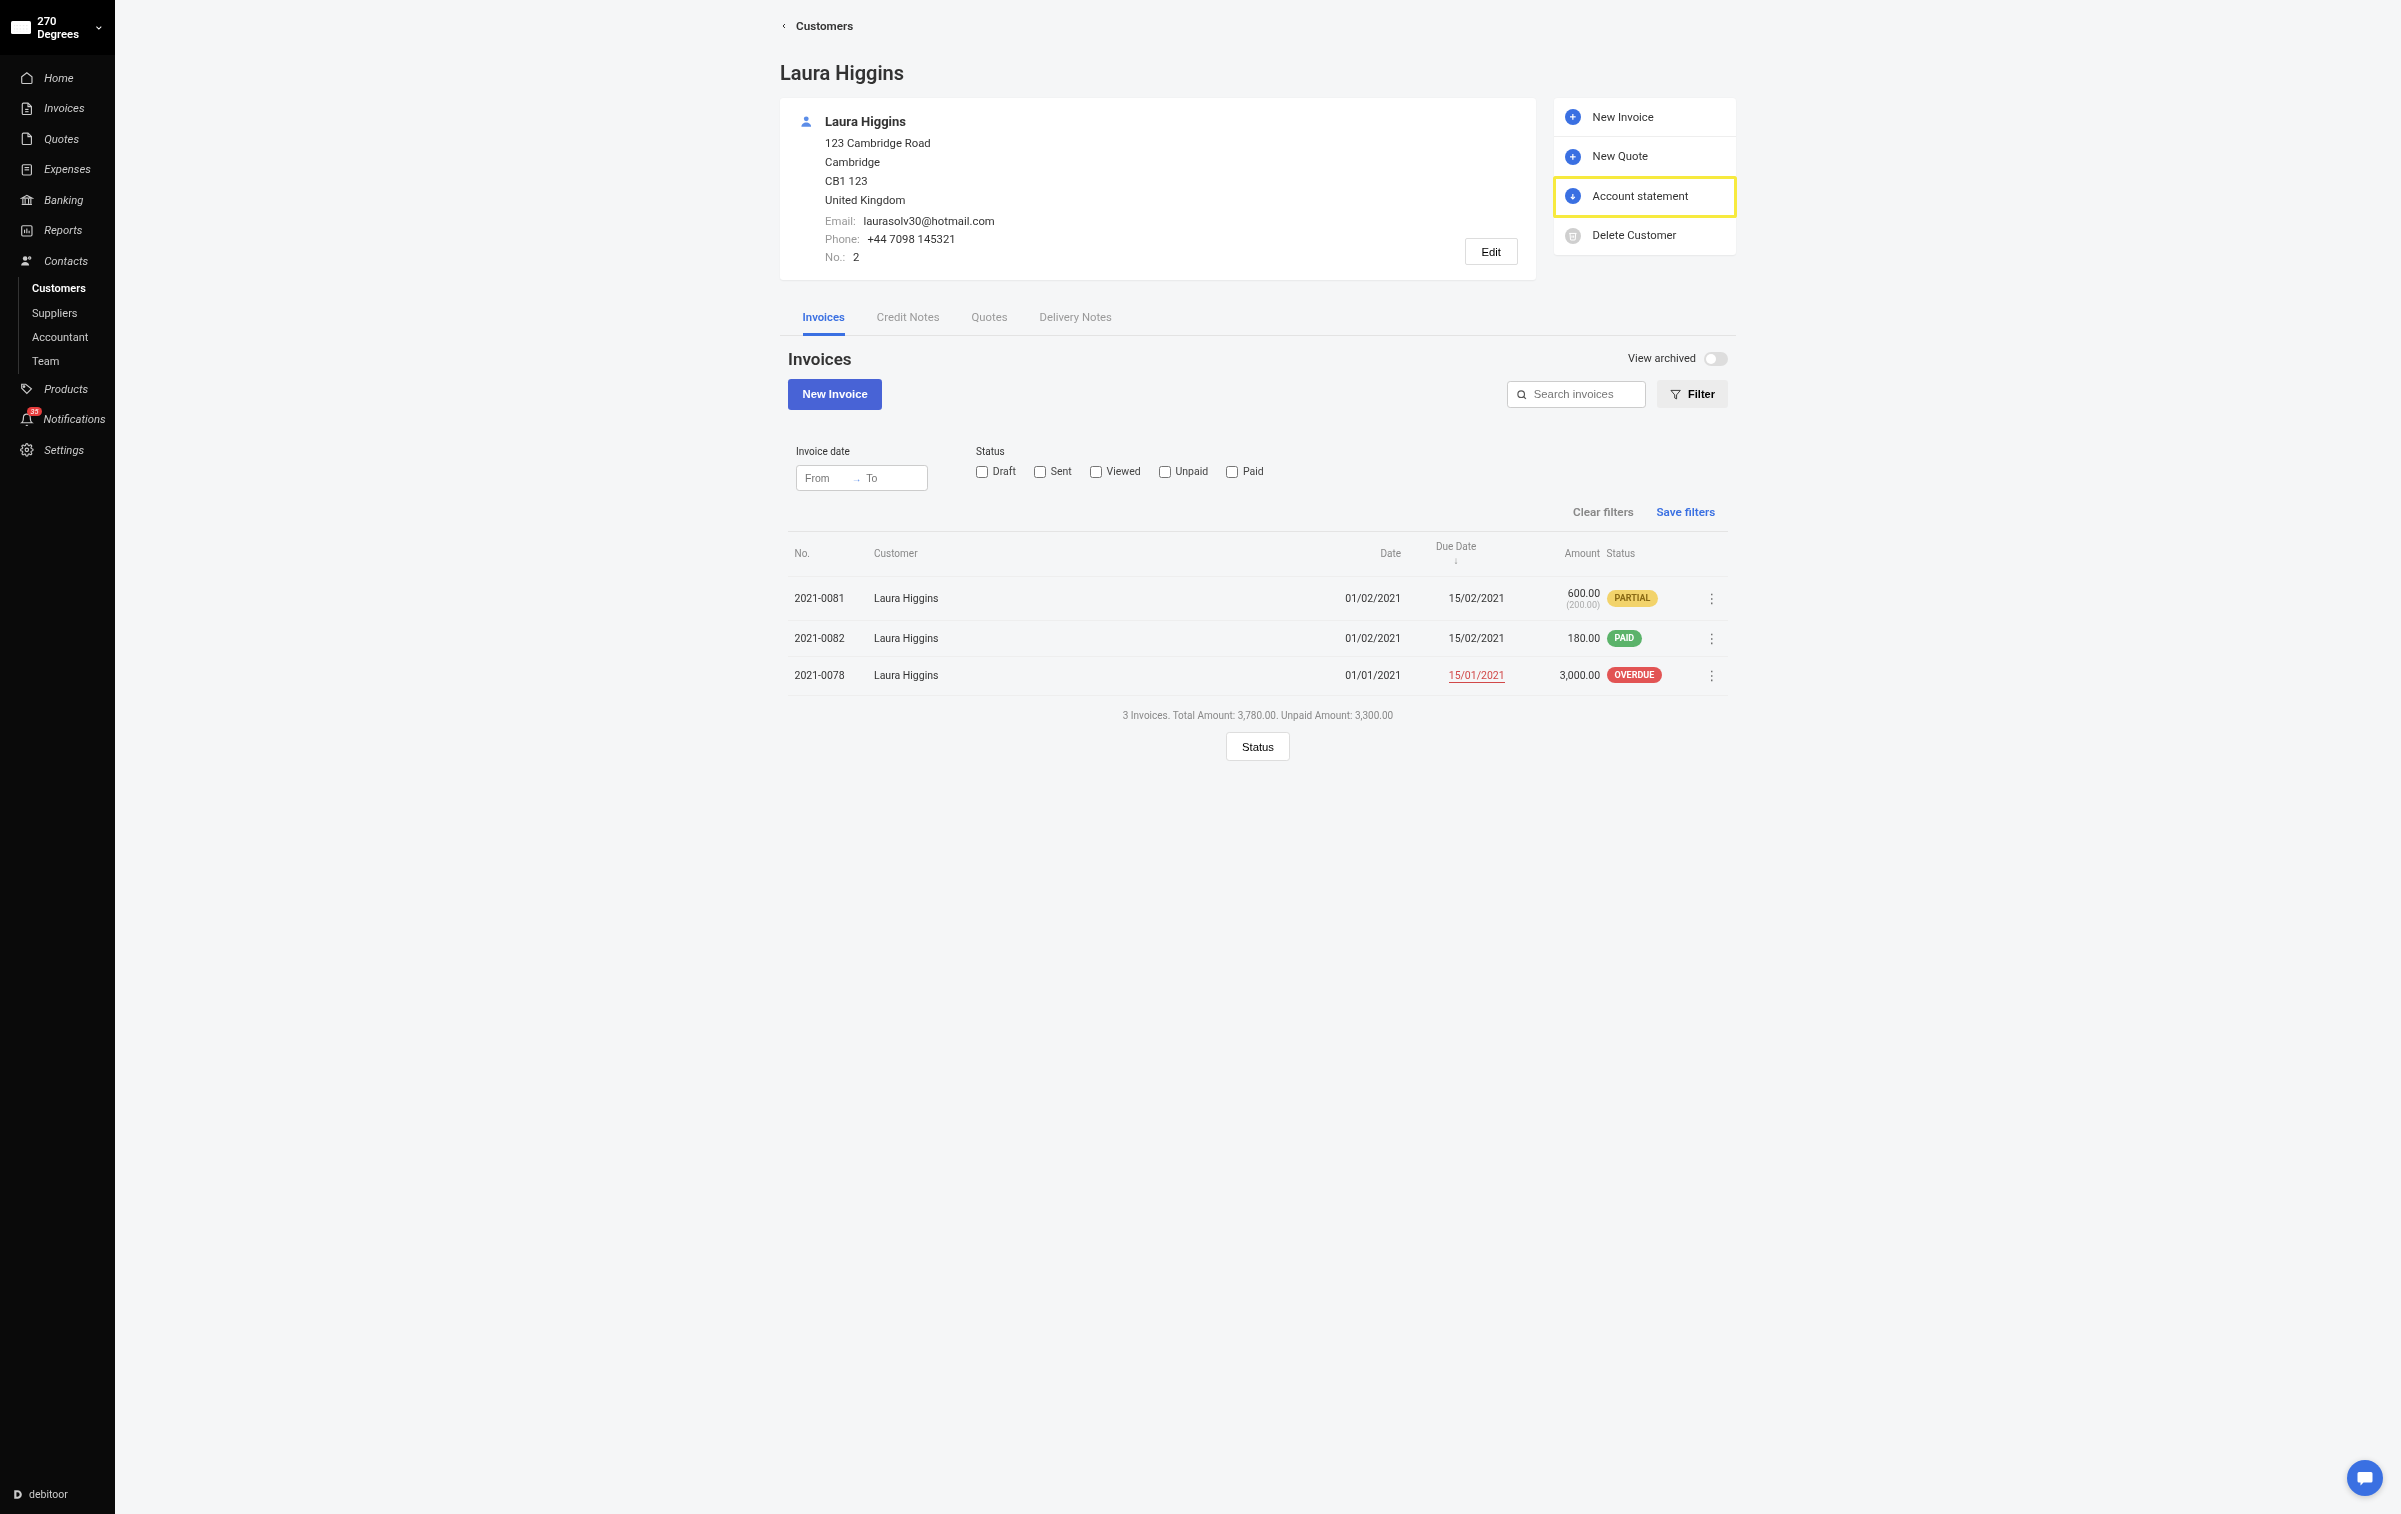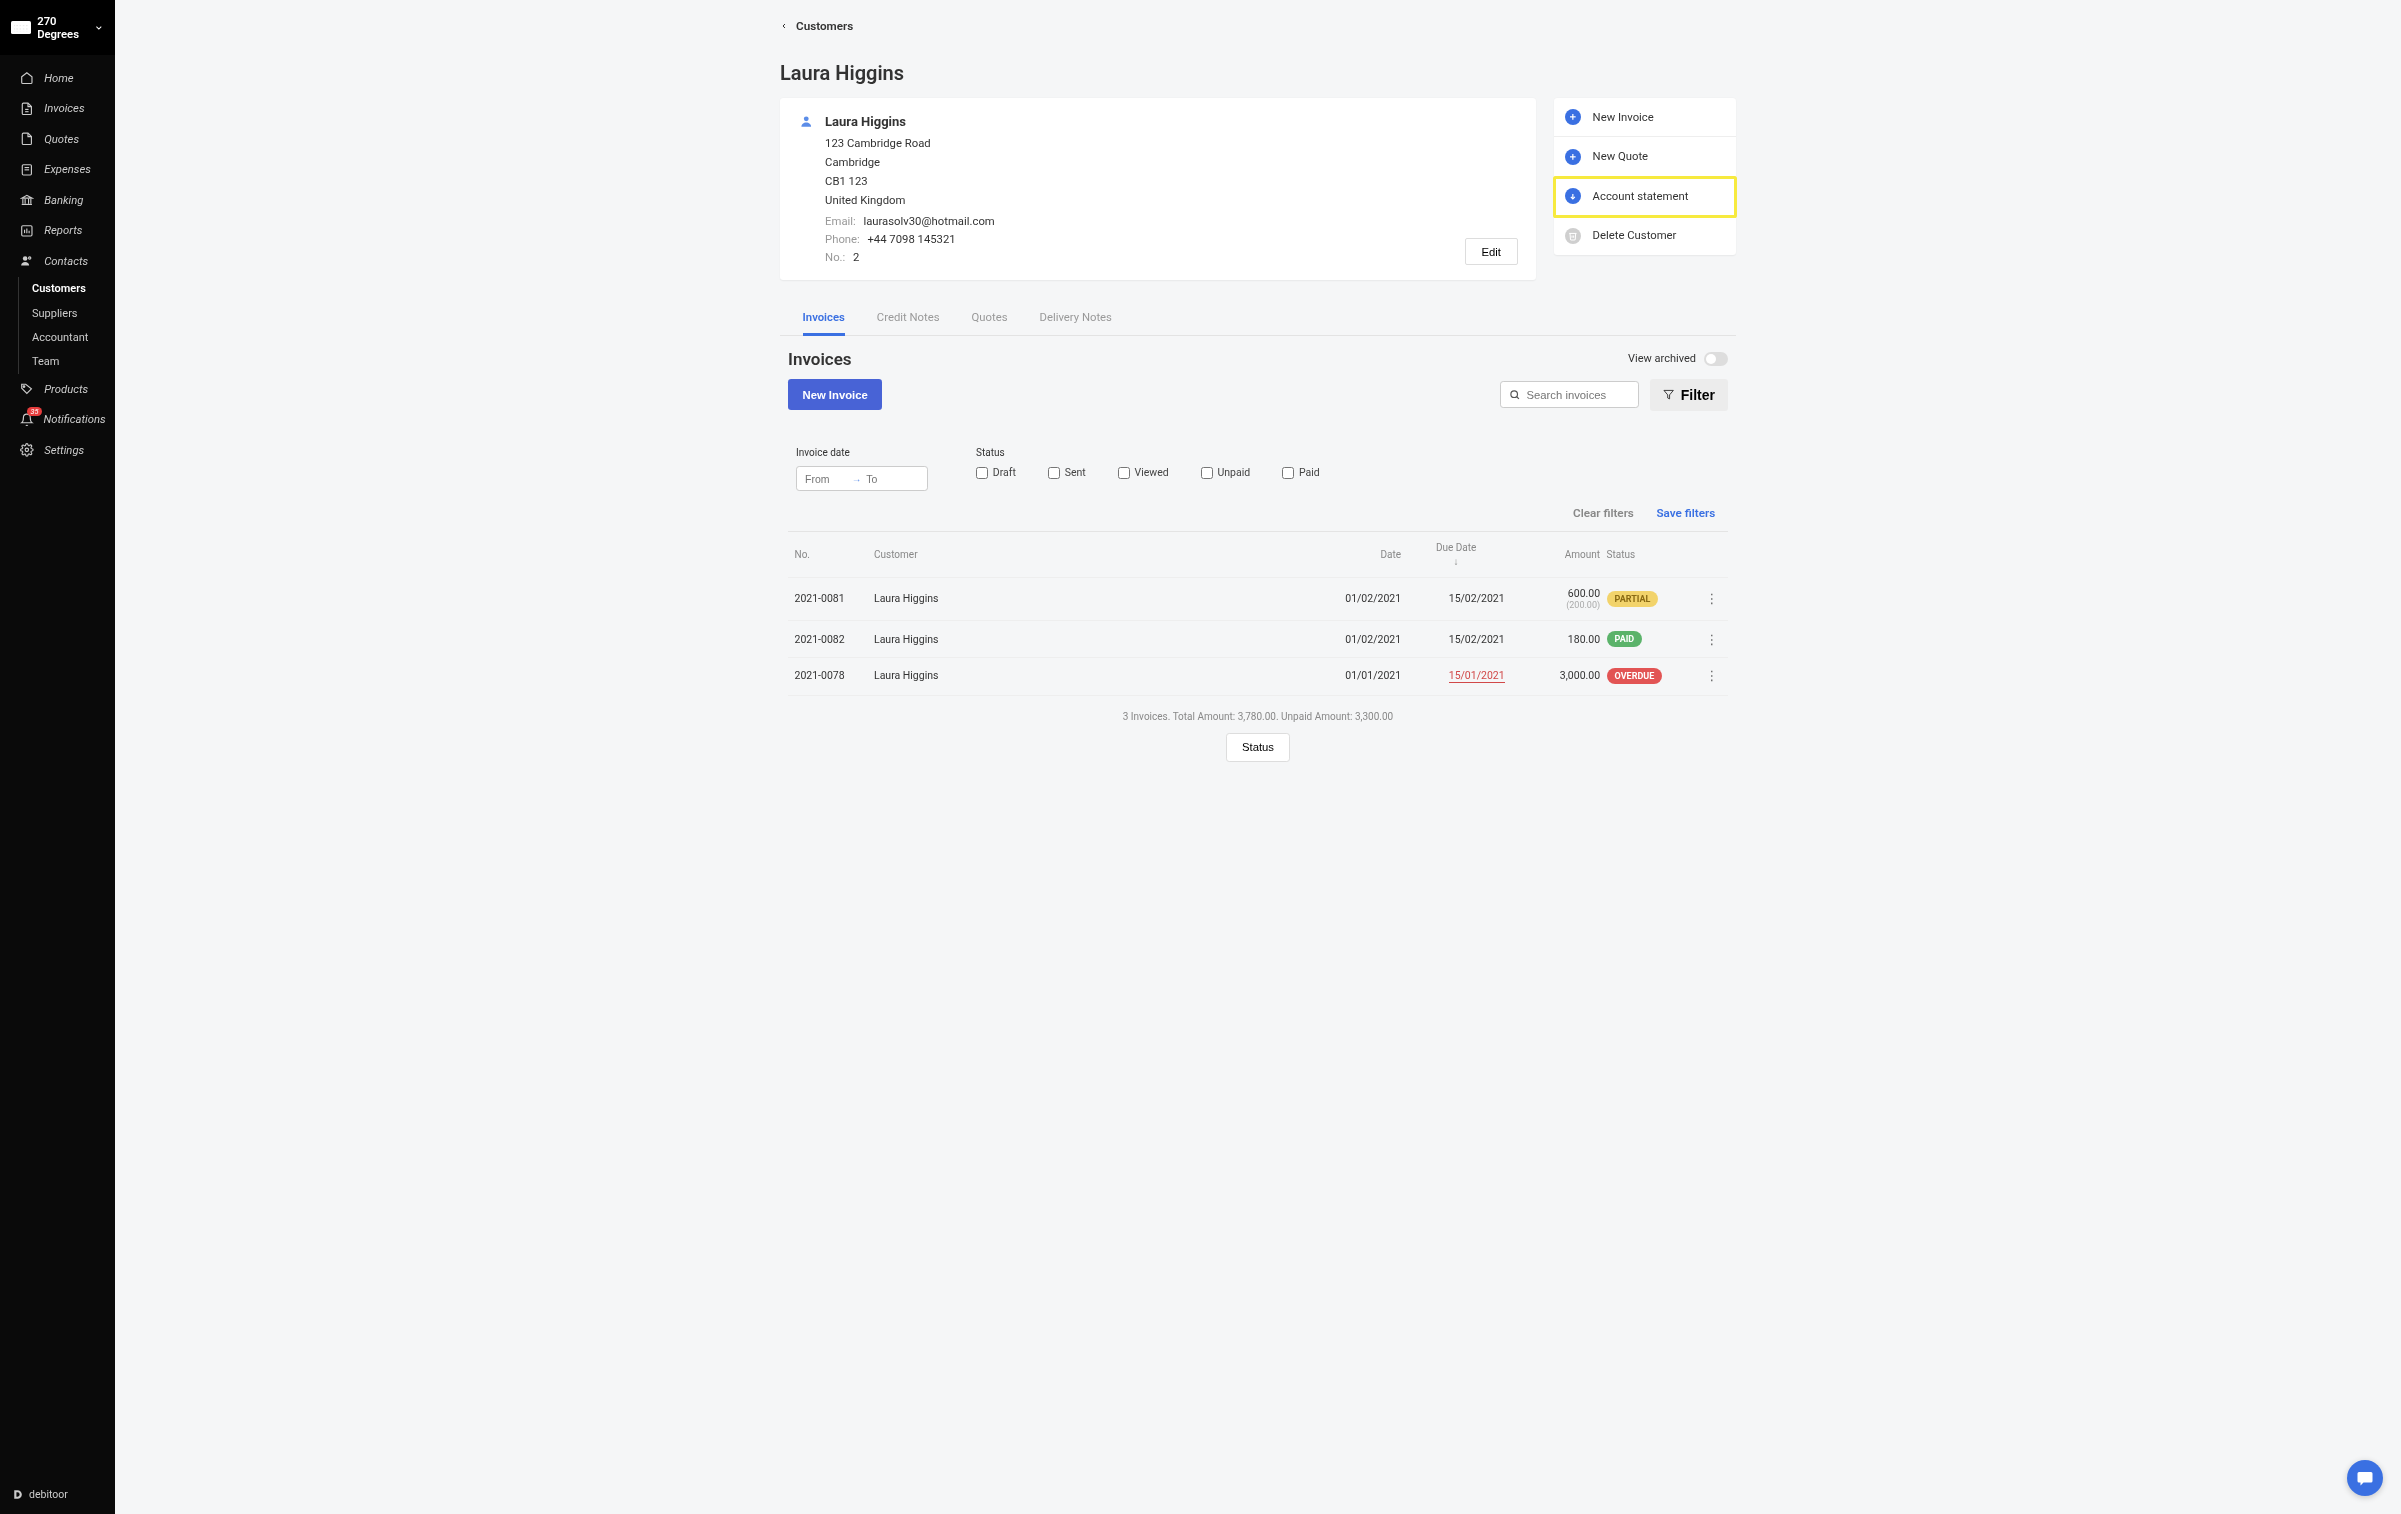--- a/index.html
+++ b/index.html
@@ -63,30 +63,30 @@
 .section-title { font-size: 17px; font-weight: 600; }
 .view-arch { display: flex; align-items: center; gap: 8px; font-size: 11px; }
 .toggle { width: 24px; height: 13.7px; background: #ddd; border-radius: 8px; position: relative; cursor: pointer; }
 .toggle::after { content: ""; position: absolute; left: 1.6px; top: 1.6px; width: 10.5px; height: 10.5px; background: #fff; border-radius: 50%; }
 
 .row-controls { display: flex; align-items: center; gap: 11.3px; padding: 3.2px 8px 14.5px; }
 .btn-primary { background: #4863d6; color: #fff; border: none; padding: 9.7px 14.5px; border-radius: 3.2px; font-weight: 600; font-size: 11.3px; cursor: pointer; }
 .spacer { flex: 1; }
 .search-box { display: flex; align-items: center; gap: 6.5px; border: 0.8px solid #ccc; border-radius: 3.2px; padding: 6.5px 8px; width: 139px; background: #fff; }
 .search-box input { border: none; outline: none; width: 100%; font-size: 11.3px; background: transparent; }
-.filter-btn { display: flex; align-items: center; gap: 6.5px; background: #ececec; border: none; padding: 8px 13px; border-radius: 3.2px; font-size: 14px; font-weight: 600; cursor: pointer; }
+.filter-btn { display: flex; align-items: center; gap: 6.5px; background: #ececec; border: none; padding: 8px 13px; border-radius: 3.2px; font-size: 11px; font-weight: 600; cursor: pointer; }
 
 
 .filters { padding: 0 16px 11.3px; }
 .filters-row { display: flex; gap: 48px; }
 .filt-group .gtitle { font-weight: 400; font-size: 10px; margin-bottom: 8px; margin-top: 22px; }
 .date-range { display: flex; align-items: center; gap: 4.8px; border: 0.8px solid #ccc; border-radius: 3.2px; padding: 5.7px 8px; width: 132px; background: #fff; }
 .date-range input { border: none; outline: none; width: 42px; font-size: 10.5px; background: transparent; color: #999; }
 .date-range .arrow { color: #5b8de8; font-size: 9.7px; }
-.check-row { display: flex; gap: 32px; align-items: center; }
+.check-row { display: flex; gap: 18px; align-items: center; }
 .chk { display: flex; align-items: center; gap: 4.8px; font-size: 10.5px; color: #444; cursor: pointer; }
 .chk input { width: 12px; height: 12px; cursor: pointer; }
 .filter-actions { display: flex; justify-content: flex-end; gap: 22.6px; padding: 14.5px 4.8px 0; }
 .link-grey { color: #888; font-weight: 600; cursor: pointer; font-size: 11.7px; }
 .link-blue { color: #3a70e2; font-weight: 600; cursor: pointer; font-size: 11.7px; }
 
 
 .inv-table { padding: 0 8px; }
 .thead, .trow { display: grid; grid-template-columns: 73px 1fr 89px 97px 89px 89px 19.4px; gap: 6.5px; align-items: center; border-top: 0.8px solid #eee; padding: 9.7px 6.5px; }
 .thead { color: #888; font-size: 10px; border-top: 0.8px solid #e4e4e4; }

